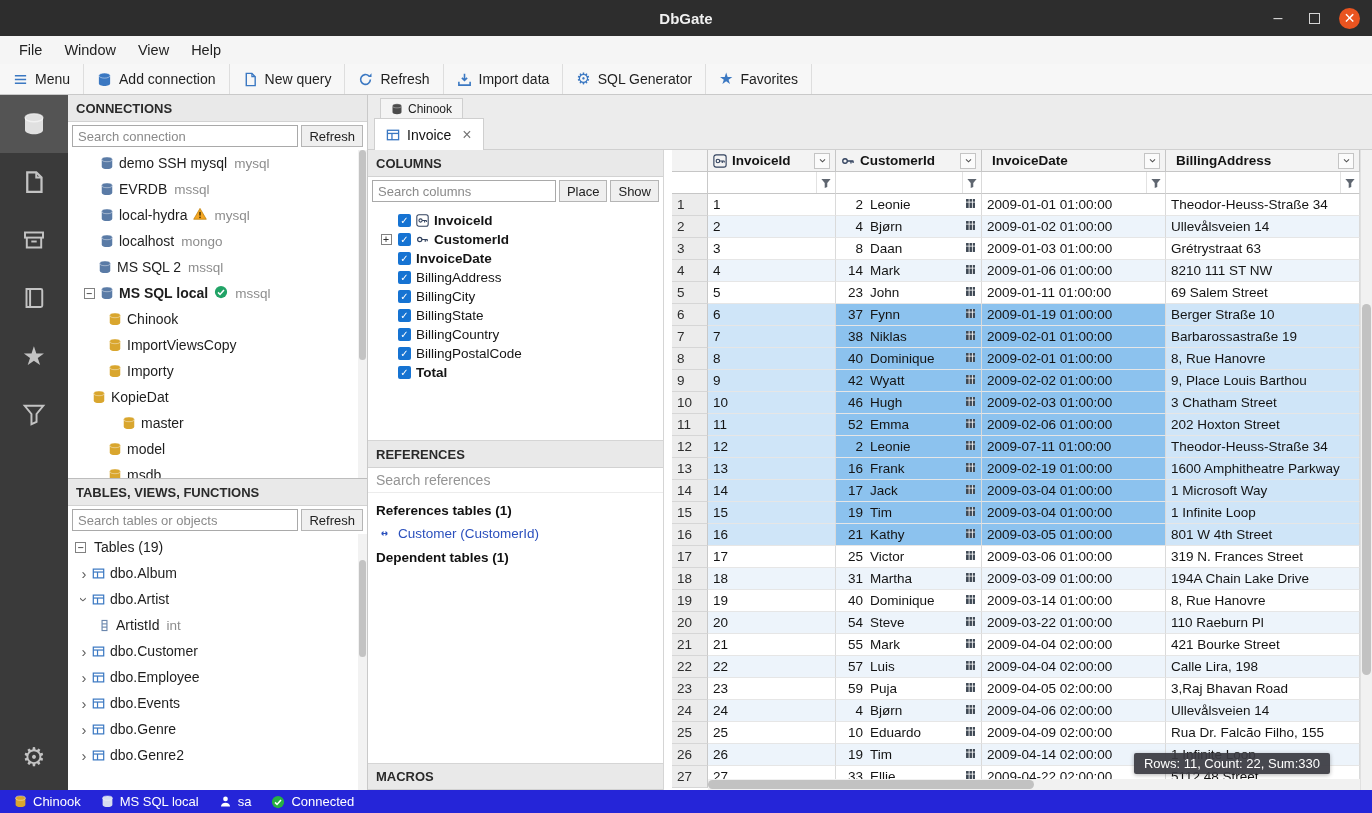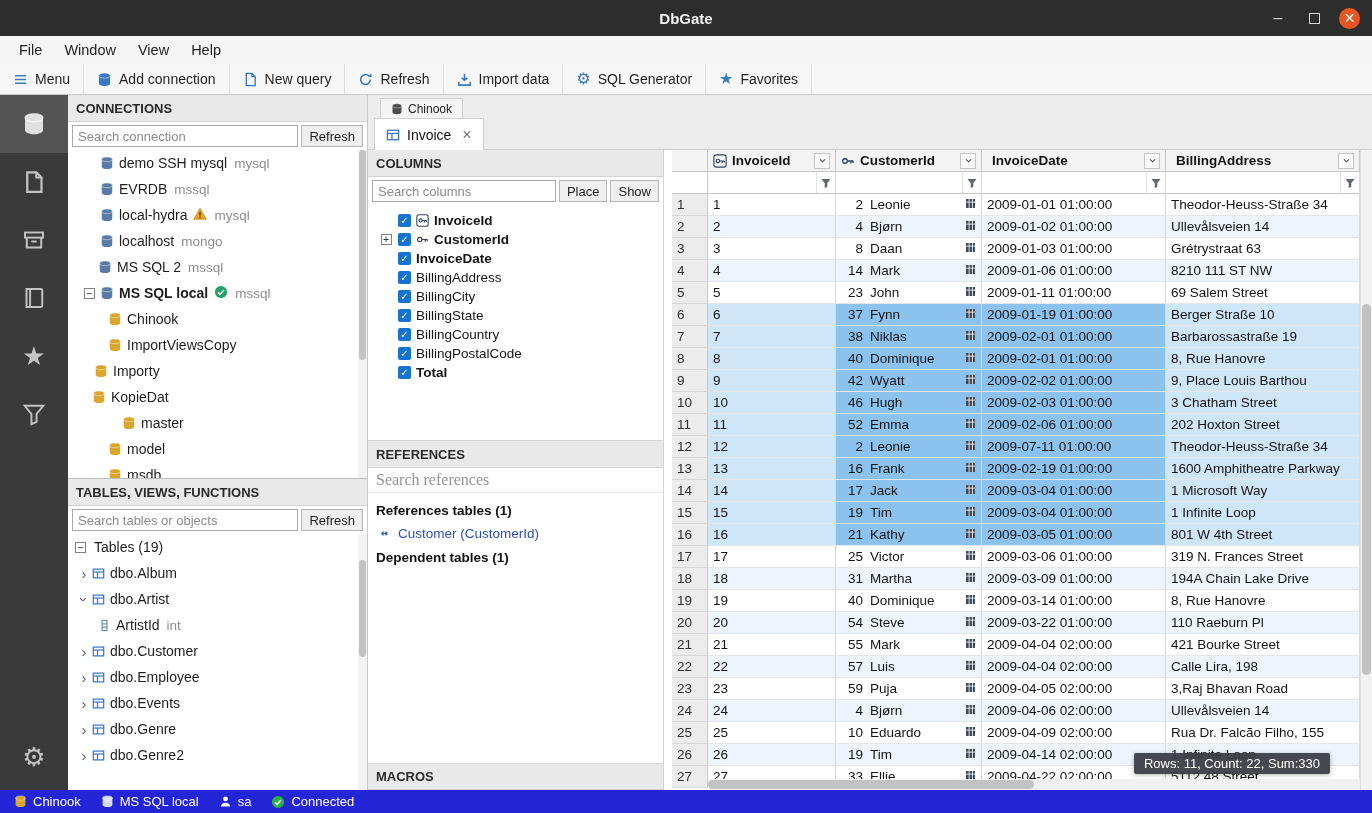--- a/index.html
+++ b/index.html
@@ -68,21 +68,21 @@
 .columns-section{height:290px;flex:none;display:flex;flex-direction:column}
 .col-list{padding-top:6px}
 .col-row{height:19px;display:flex;align-items:center;padding-left:6px;font-size:13.5px;color:#151515;white-space:nowrap}
 .exp-slot{width:24px;flex:none;display:flex;align-items:center;justify-content:center}
 .cb{width:13px;height:13px;background:#1673d2;border-radius:2px;color:#fff;font-size:10px;line-height:13px;text-align:center;flex:none}
 .ckey{margin-left:5px;display:inline-flex}
 .clbl{margin-left:5px}
 .col-row.bold .clbl{font-weight:bold}
 .references-section{flex:1;display:flex;flex-direction:column;min-height:0;border-top:1px solid #d5d5d5}
 .refs-search{flex:none;border-bottom:1px solid #ececec}
-.refs-search input{width:100%;height:24px;border:none;outline:none;padding:0 8px;font-size:16px;font-family:Liberation Serif, serif;color:#15803d}
+.refs-search input{width:100%;height:24px;border:none;outline:none;padding:0 8px;font-size:14px;font-family:Liberation Sans, sans-serif;color:#15803d}
 .refs-search input::placeholder{color:#949494}
 .refs-content{padding:4px 8px;overflow:hidden}
 .ref-heading{font-weight:bold;font-size:13.5px;margin:6px 0 4px;color:#111}
 .ref-link{display:flex;align-items:center;gap:7px;height:22px;color:#2b50bd;font-size:13.5px;padding-left:2px}
 .macros-section{flex:none}
 .macros-section .panel-header{border-top:1px solid #d5d5d5}
 
 .vsplit{width:8px;flex:none;background:#fff}
 
 
@@ -353,21 +353,21 @@
               <span class="slot"></span>
               <span class="ic">
                 <svg width="14" height="14" viewBox="0 0 16 16">
                   <path d="M2 3.8v8.4c0 1.5 2.7 2.7 6 2.7s6-1.2 6-2.7V3.8" fill="#d9a62e"></path>
                   <ellipse cx="8" cy="3.8" rx="6" ry="2.7" fill="#d9a62e"></ellipse>
                   <ellipse cx="8" cy="3.8" rx="6" ry="2.7" fill="none" stroke="rgba(255,255,255,.55)" stroke-width=".9"></ellipse>
                 </svg>
               </span>
               <span class="lbl">ImportViewsCopy</span>
             </div>
-            <div class="tree-row" style="padding-left:4px">
+            <div class="tree-row" style="padding-left:18px">
               <span class="slot"></span>
               <span class="ic">
                 <svg width="14" height="14" viewBox="0 0 16 16">
                   <path d="M2 3.8v8.4c0 1.5 2.7 2.7 6 2.7s6-1.2 6-2.7V3.8" fill="#d9a62e"></path>
                   <ellipse cx="8" cy="3.8" rx="6" ry="2.7" fill="#d9a62e"></ellipse>
                   <ellipse cx="8" cy="3.8" rx="6" ry="2.7" fill="none" stroke="rgba(255,255,255,.55)" stroke-width=".9"></ellipse>
                 </svg>
               </span>
               <span class="lbl">Importy</span>
             </div>

